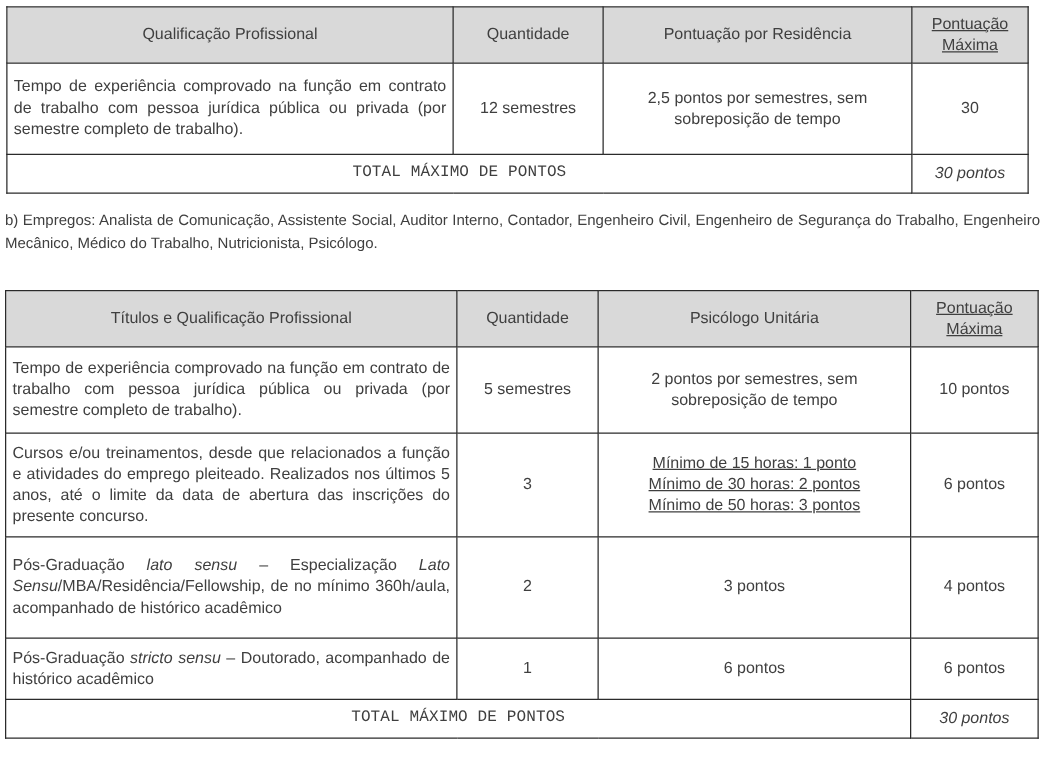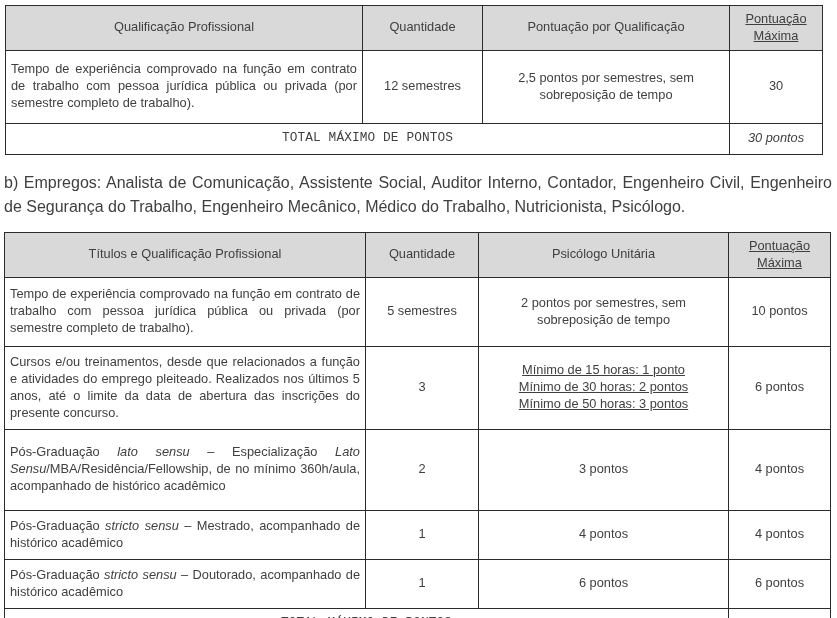--- a/index.html
+++ b/index.html
@@ -84,21 +84,21 @@
   #table-experiencia .col-d { width: 93px; }
   #table-experiencia .row-body td { height: 66px; }
   #table-experiencia .row-total td { height: 24px; }
 
   
   #paragraph-empregos {
     position: absolute;
     left: 4px;
     top: 155px;
     width: 828px;
-    font-size: 16px;
+    font-size: 12px;
     line-height: 1.5;
     text-align: justify;
     color: #3f3f3f;
   }
 
   
   #table-titulos {
     position: absolute;
     left: 4px;
     top: 232px;
@@ -124,21 +124,21 @@
     <colgroup>
       <col class="col-a">
         <col class="col-b">
         <col class="col-c">
         <col class="col-d">
     </colgroup>
     <thead>
       <tr>
         <th>Qualificação Profissional</th>
         <th>Quantidade</th>
-        <th>Pontuação por Qualificação</th>
+        <th>Pontuação por Residência</th>
         <th class="multiline">Pontuação
 Máxima</th>
       </tr>
     </thead>
     <tbody>
       <tr class="row-body">
         <td class="cell-justify-last-left">Tempo de experiência comprovado na função em contrato de trabalho com pessoa jurídica pública ou privada (por semestre completo de trabalho).</td>
         <td class="cell-center">12 semestres</td>
         <td class="cell-center">2,5 pontos por semestres, sem sobreposição de tempo</td>
         <td class="cell-center">30</td>
@@ -188,28 +188,20 @@
 
       <tr class="r-lato">
         <td class="cell-justify-last-left">
           <span>Pós-Graduação </span><em>lato sensu</em><span> – Especialização </span><em>Lato Sensu</em><span>/MBA/Residência/Fellowship, de no mínimo 360h/aula, acompanhado de histórico acadêmico</span>
         </td>
         <td class="cell-center">2</td>
         <td class="cell-center">3 pontos</td>
         <td class="cell-center">4 pontos</td>
       </tr>
 
-      <tr class="r-mestrado">
-        <td class="cell-justify-last-left">
-          <span>Pós-Graduação </span><em>stricto sensu</em><span> – Mestrado, acompanhado de histórico acadêmico</span>
-        </td>
-        <td class="cell-center">1</td>
-        <td class="cell-center">4 pontos</td>
-        <td class="cell-center">4 pontos</td>
-      </tr>
 
       <tr class="r-doutorado">
         <td class="cell-justify-last-left">
           <span>Pós-Graduação </span><em>stricto sensu</em><span> – Doutorado, acompanhado de histórico acadêmico</span>
         </td>
         <td class="cell-center">1</td>
         <td class="cell-center">6 pontos</td>
         <td class="cell-center">6 pontos</td>
       </tr>
 

